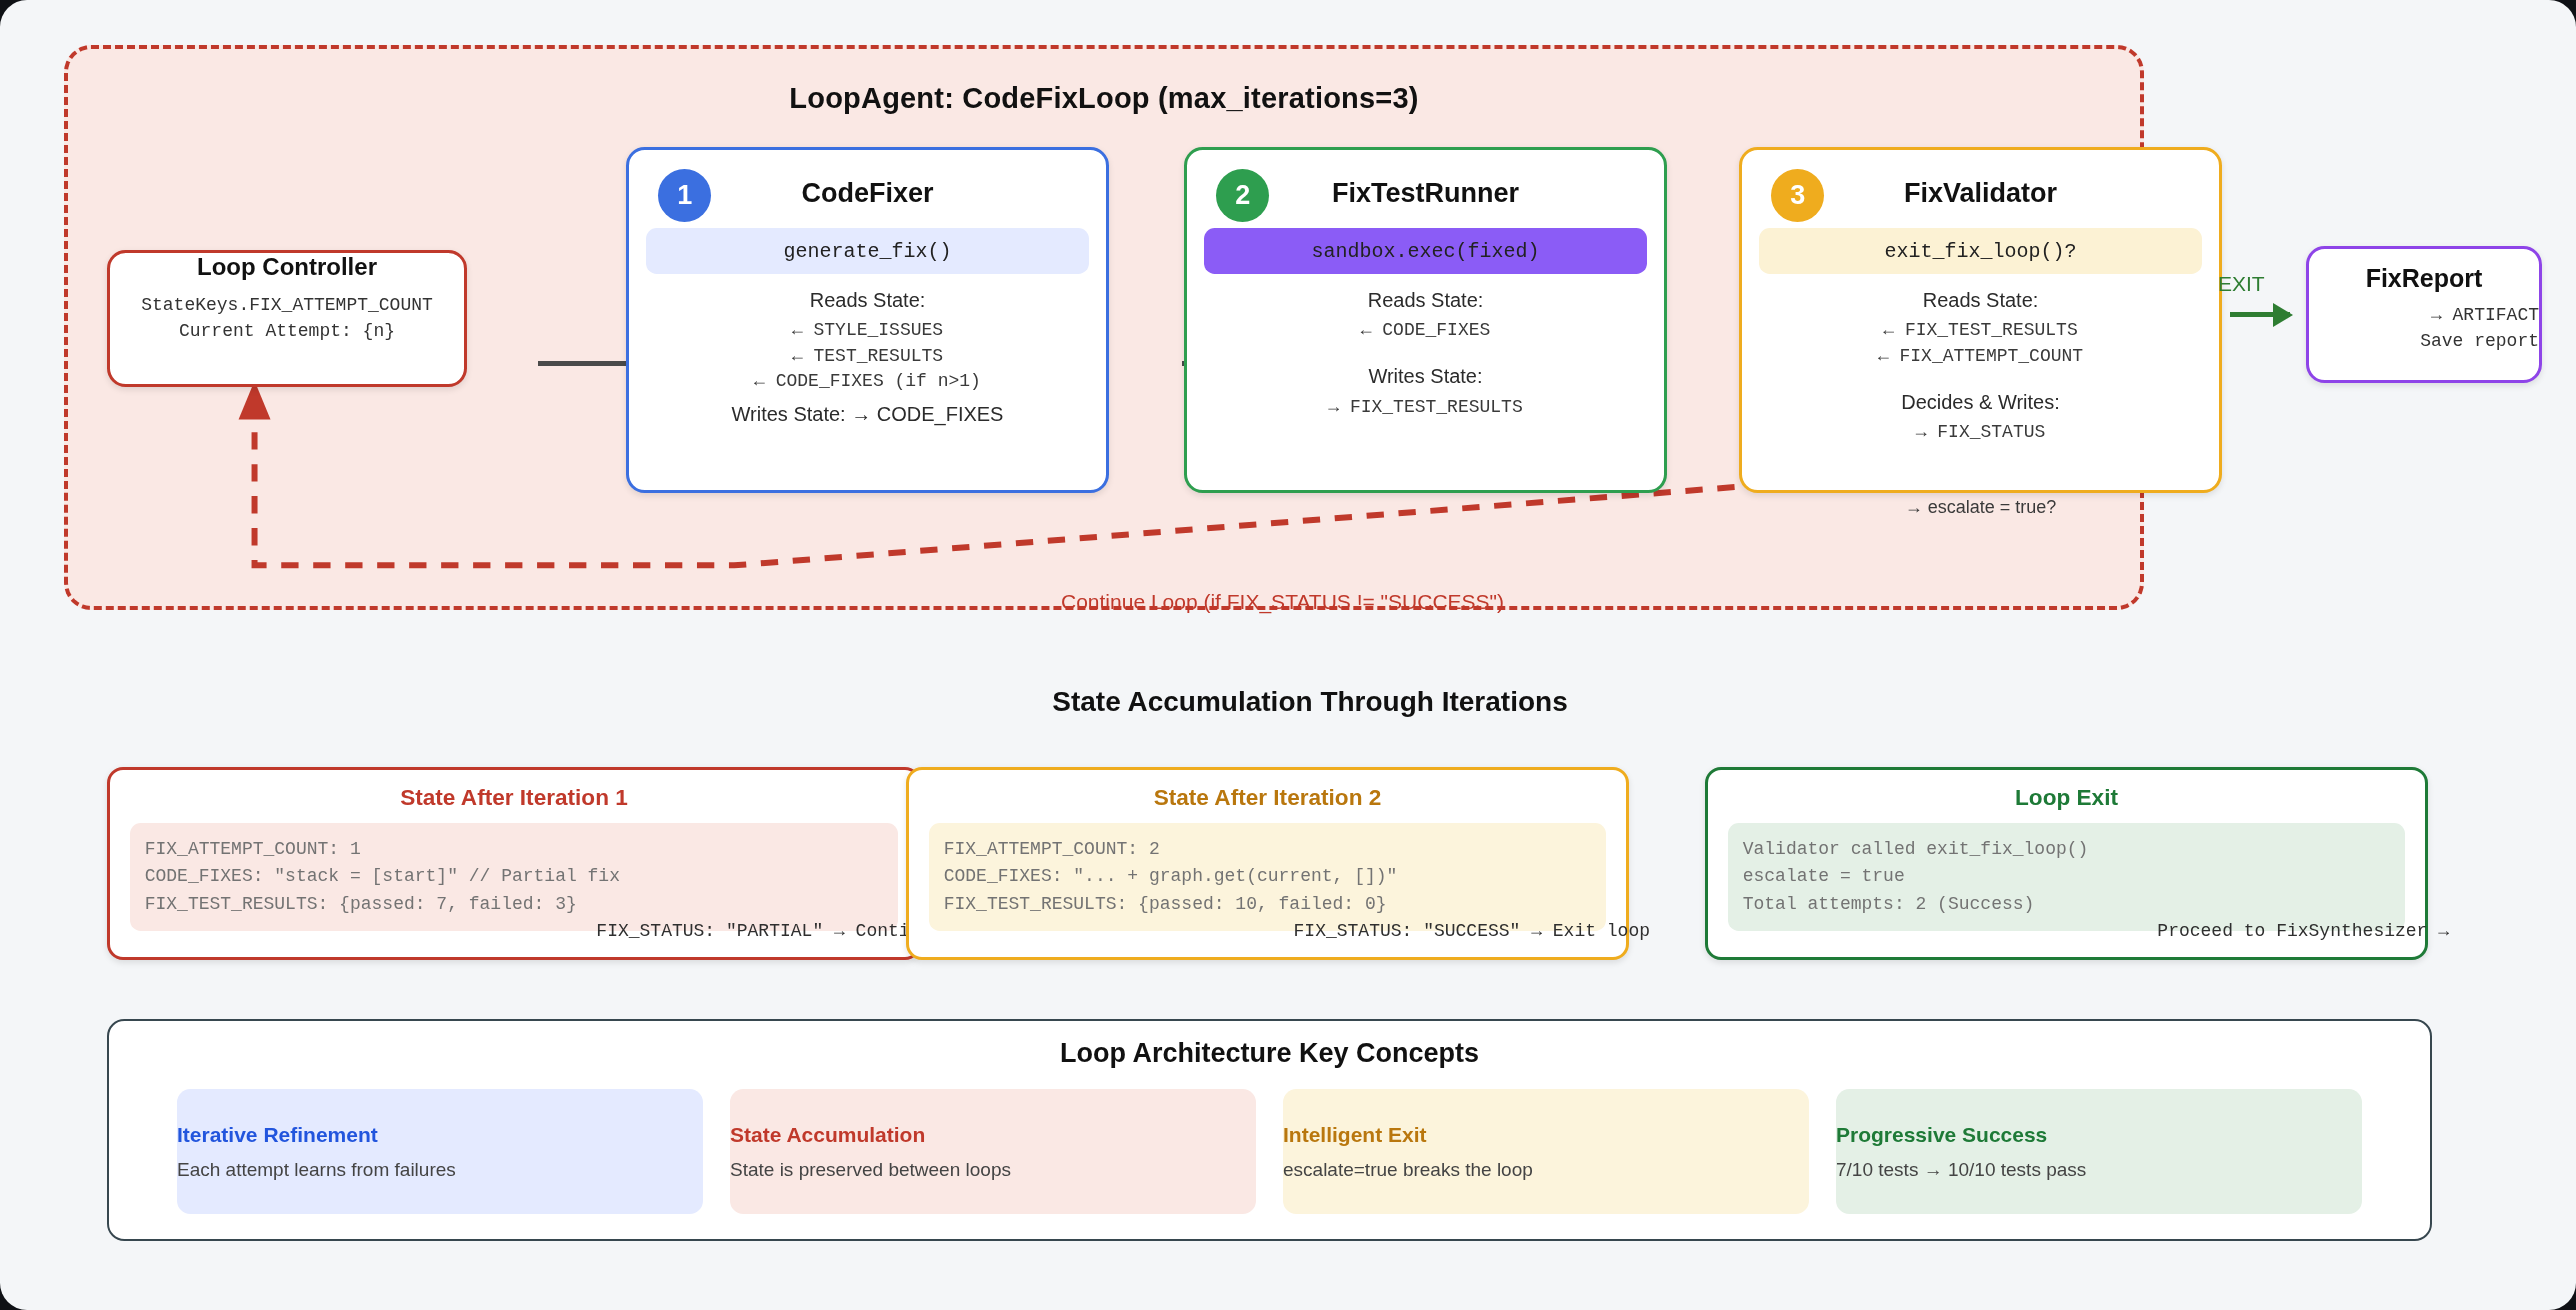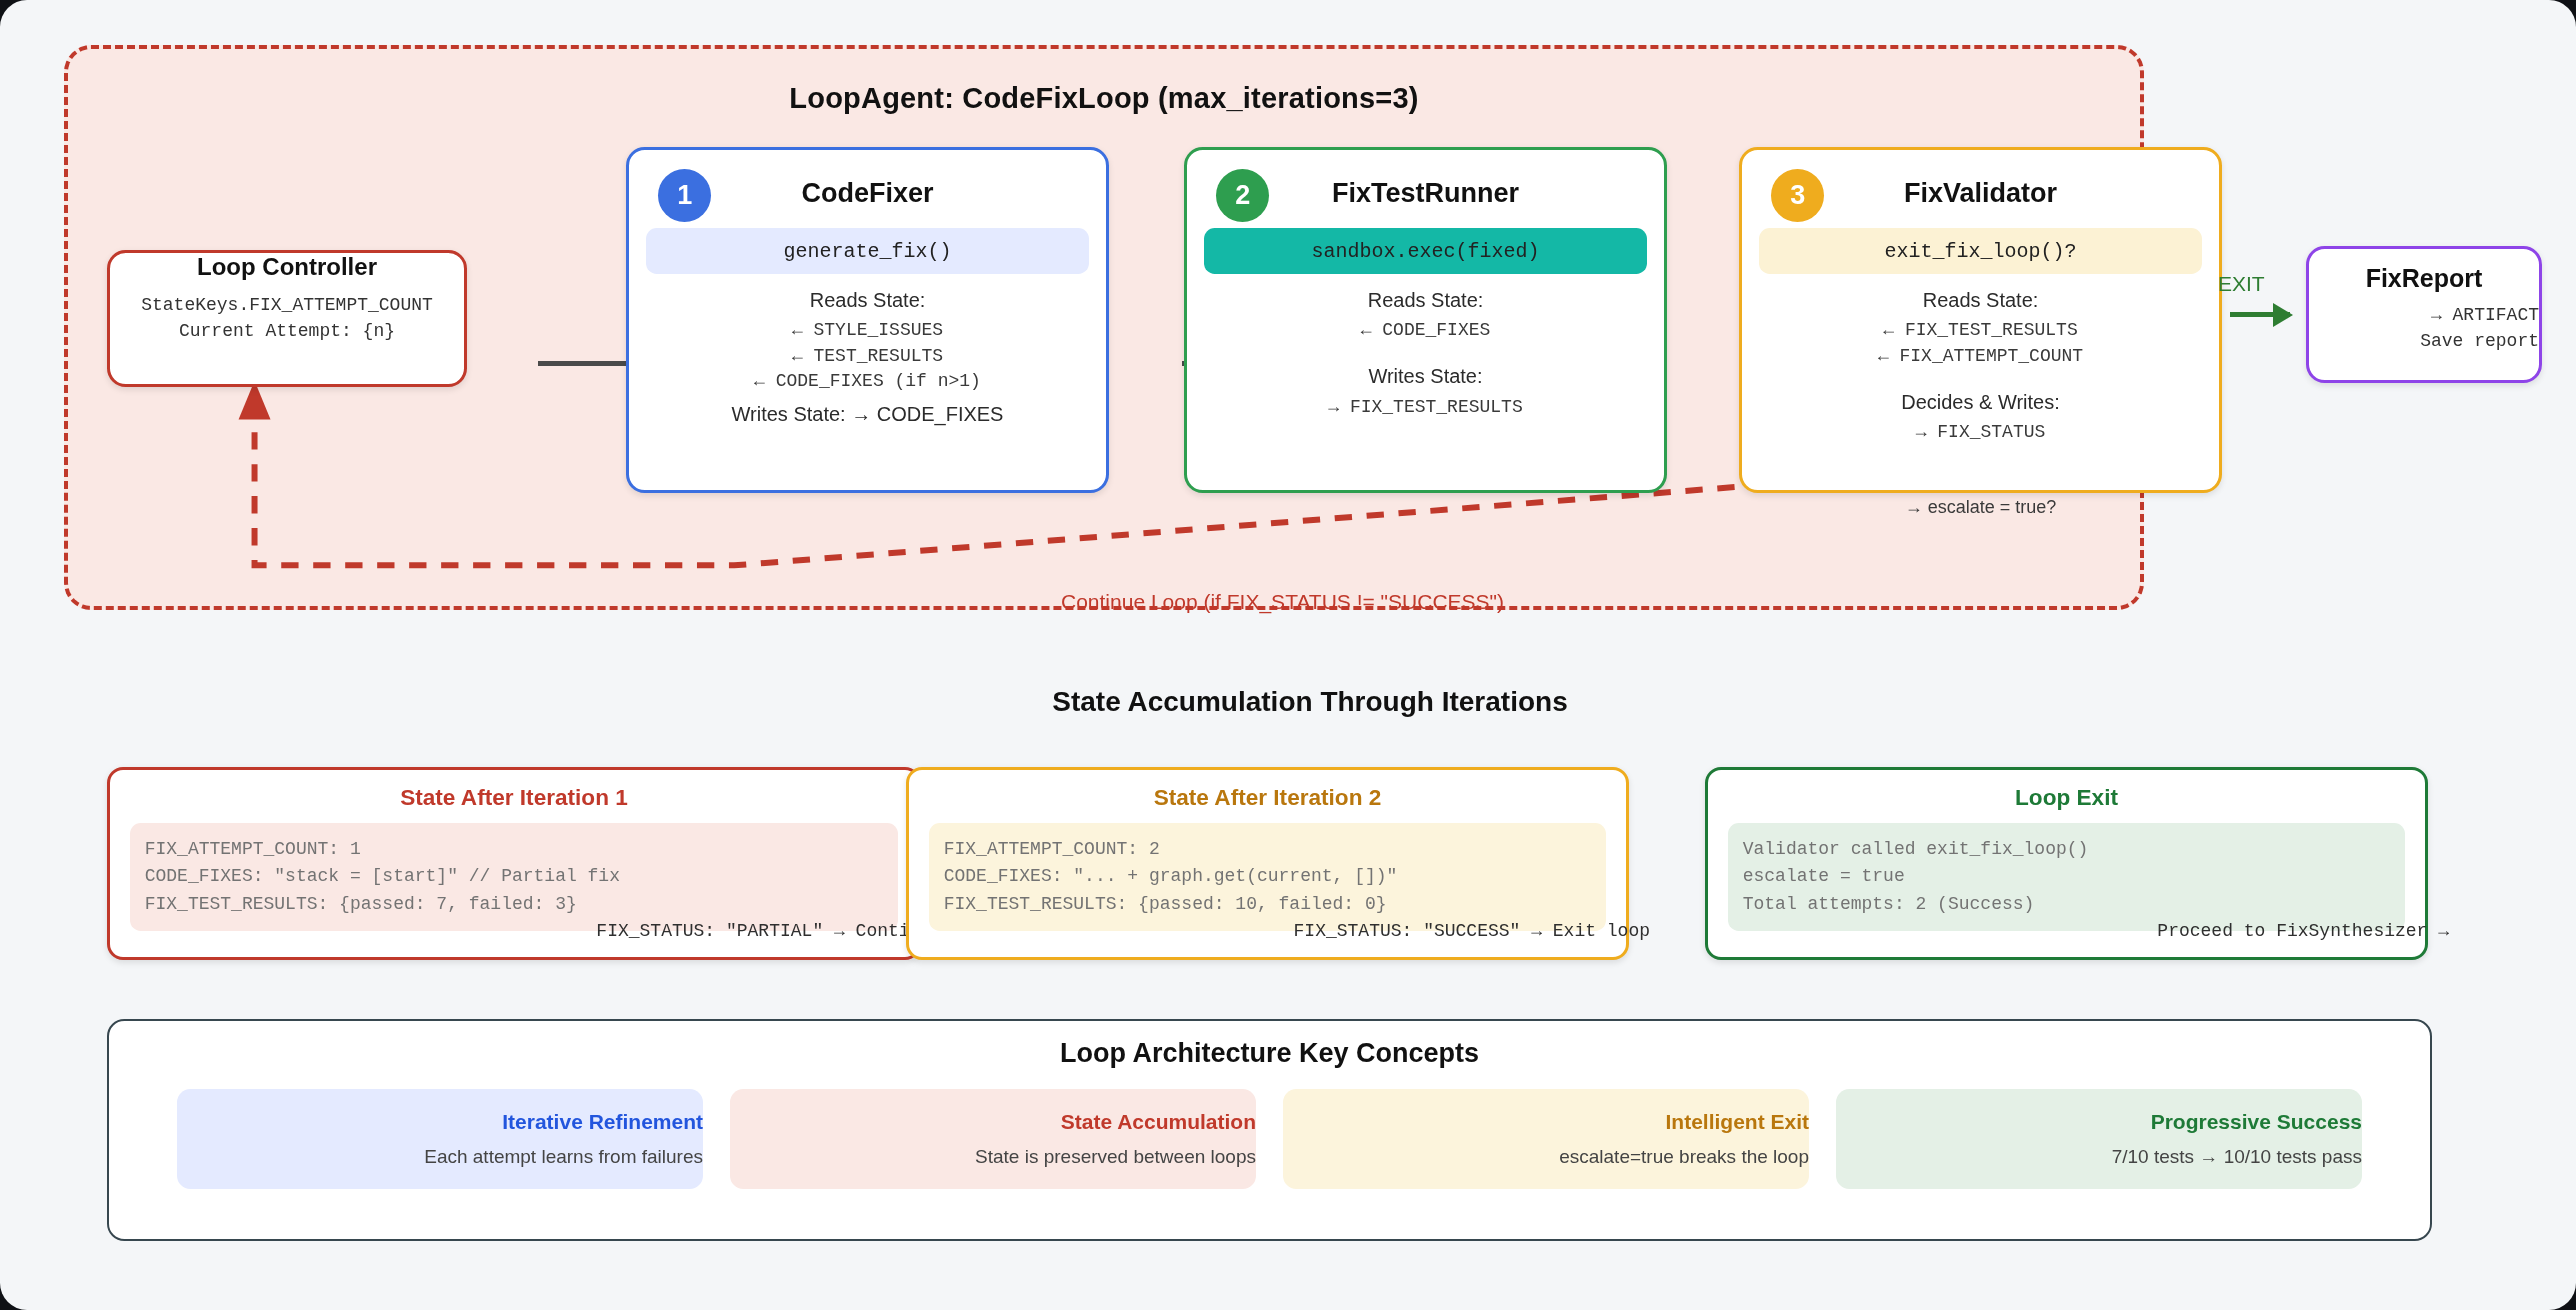--- a/index.html
+++ b/index.html
@@ -81,21 +81,21 @@
   .step .node-title{font-size:27px;line-height:53px;}
 
   .code-pill{
     border-radius:10.7px;
     text-align:center;
     font-family:"Liberation Mono", monospace;
     font-size:20px;color:#222;
     padding:11.3px 0;margin-bottom:14.7px;
   }
   .s1 .code-pill{background:#e4eaff;}
-  .s2 .code-pill{background:#14b8a6;}
+  .s2 .code-pill{background:#8b5cf6;}
   .s3 .code-pill{background:#fcf2d4;}
 
   .sect-label{
     text-align:center;font-size:20px;color:#2b2b2b;margin:4px 0 6.7px 0;
   }
   .state-line{
     text-align:center;font-family:"Liberation Mono", monospace;
     font-size:18px;color:#3a3a3a;line-height:1.42;
     white-space:nowrap;
   }
@@ -189,22 +189,22 @@
     background:#fff;border:2.7px solid #37474f;border-radius:17.3px;
     box-sizing:border-box;padding-top:17.3px;
   }
   .concepts-title{
     text-align:center;font-size:27px;font-weight:bold;color:#111;margin-bottom:20px;
   }
   .concepts-row{
     display:flex;justify-content:center;gap:27px;
   }
   .concept{
-    width:526px;height:100px;border-radius:13.3px;
-    display:flex;flex-direction:column;align-items:flex-end;justify-content:center;
+    width:526px;height:125px;border-radius:13.3px;
+    display:flex;flex-direction:column;align-items:flex-start;justify-content:center;
   }
   .concept .c-title{font-size:21px;font-weight:bold;margin-bottom:12px;}
   .concept .c-sub{font-size:19px;color:#444;}
   .c-blue{background:#e4eaff;} .c-blue .c-title{color:#2255dd;}
   .c-red{background:#fae8e4;} .c-red .c-title{color:#c0392b;}
   .c-yellow{background:#fcf4dc;} .c-yellow .c-title{color:#b9770e;}
   .c-green{background:#e4f0e6;} .c-green .c-title{color:#1e7a37;}
 </style>
 </head>
 <body>

